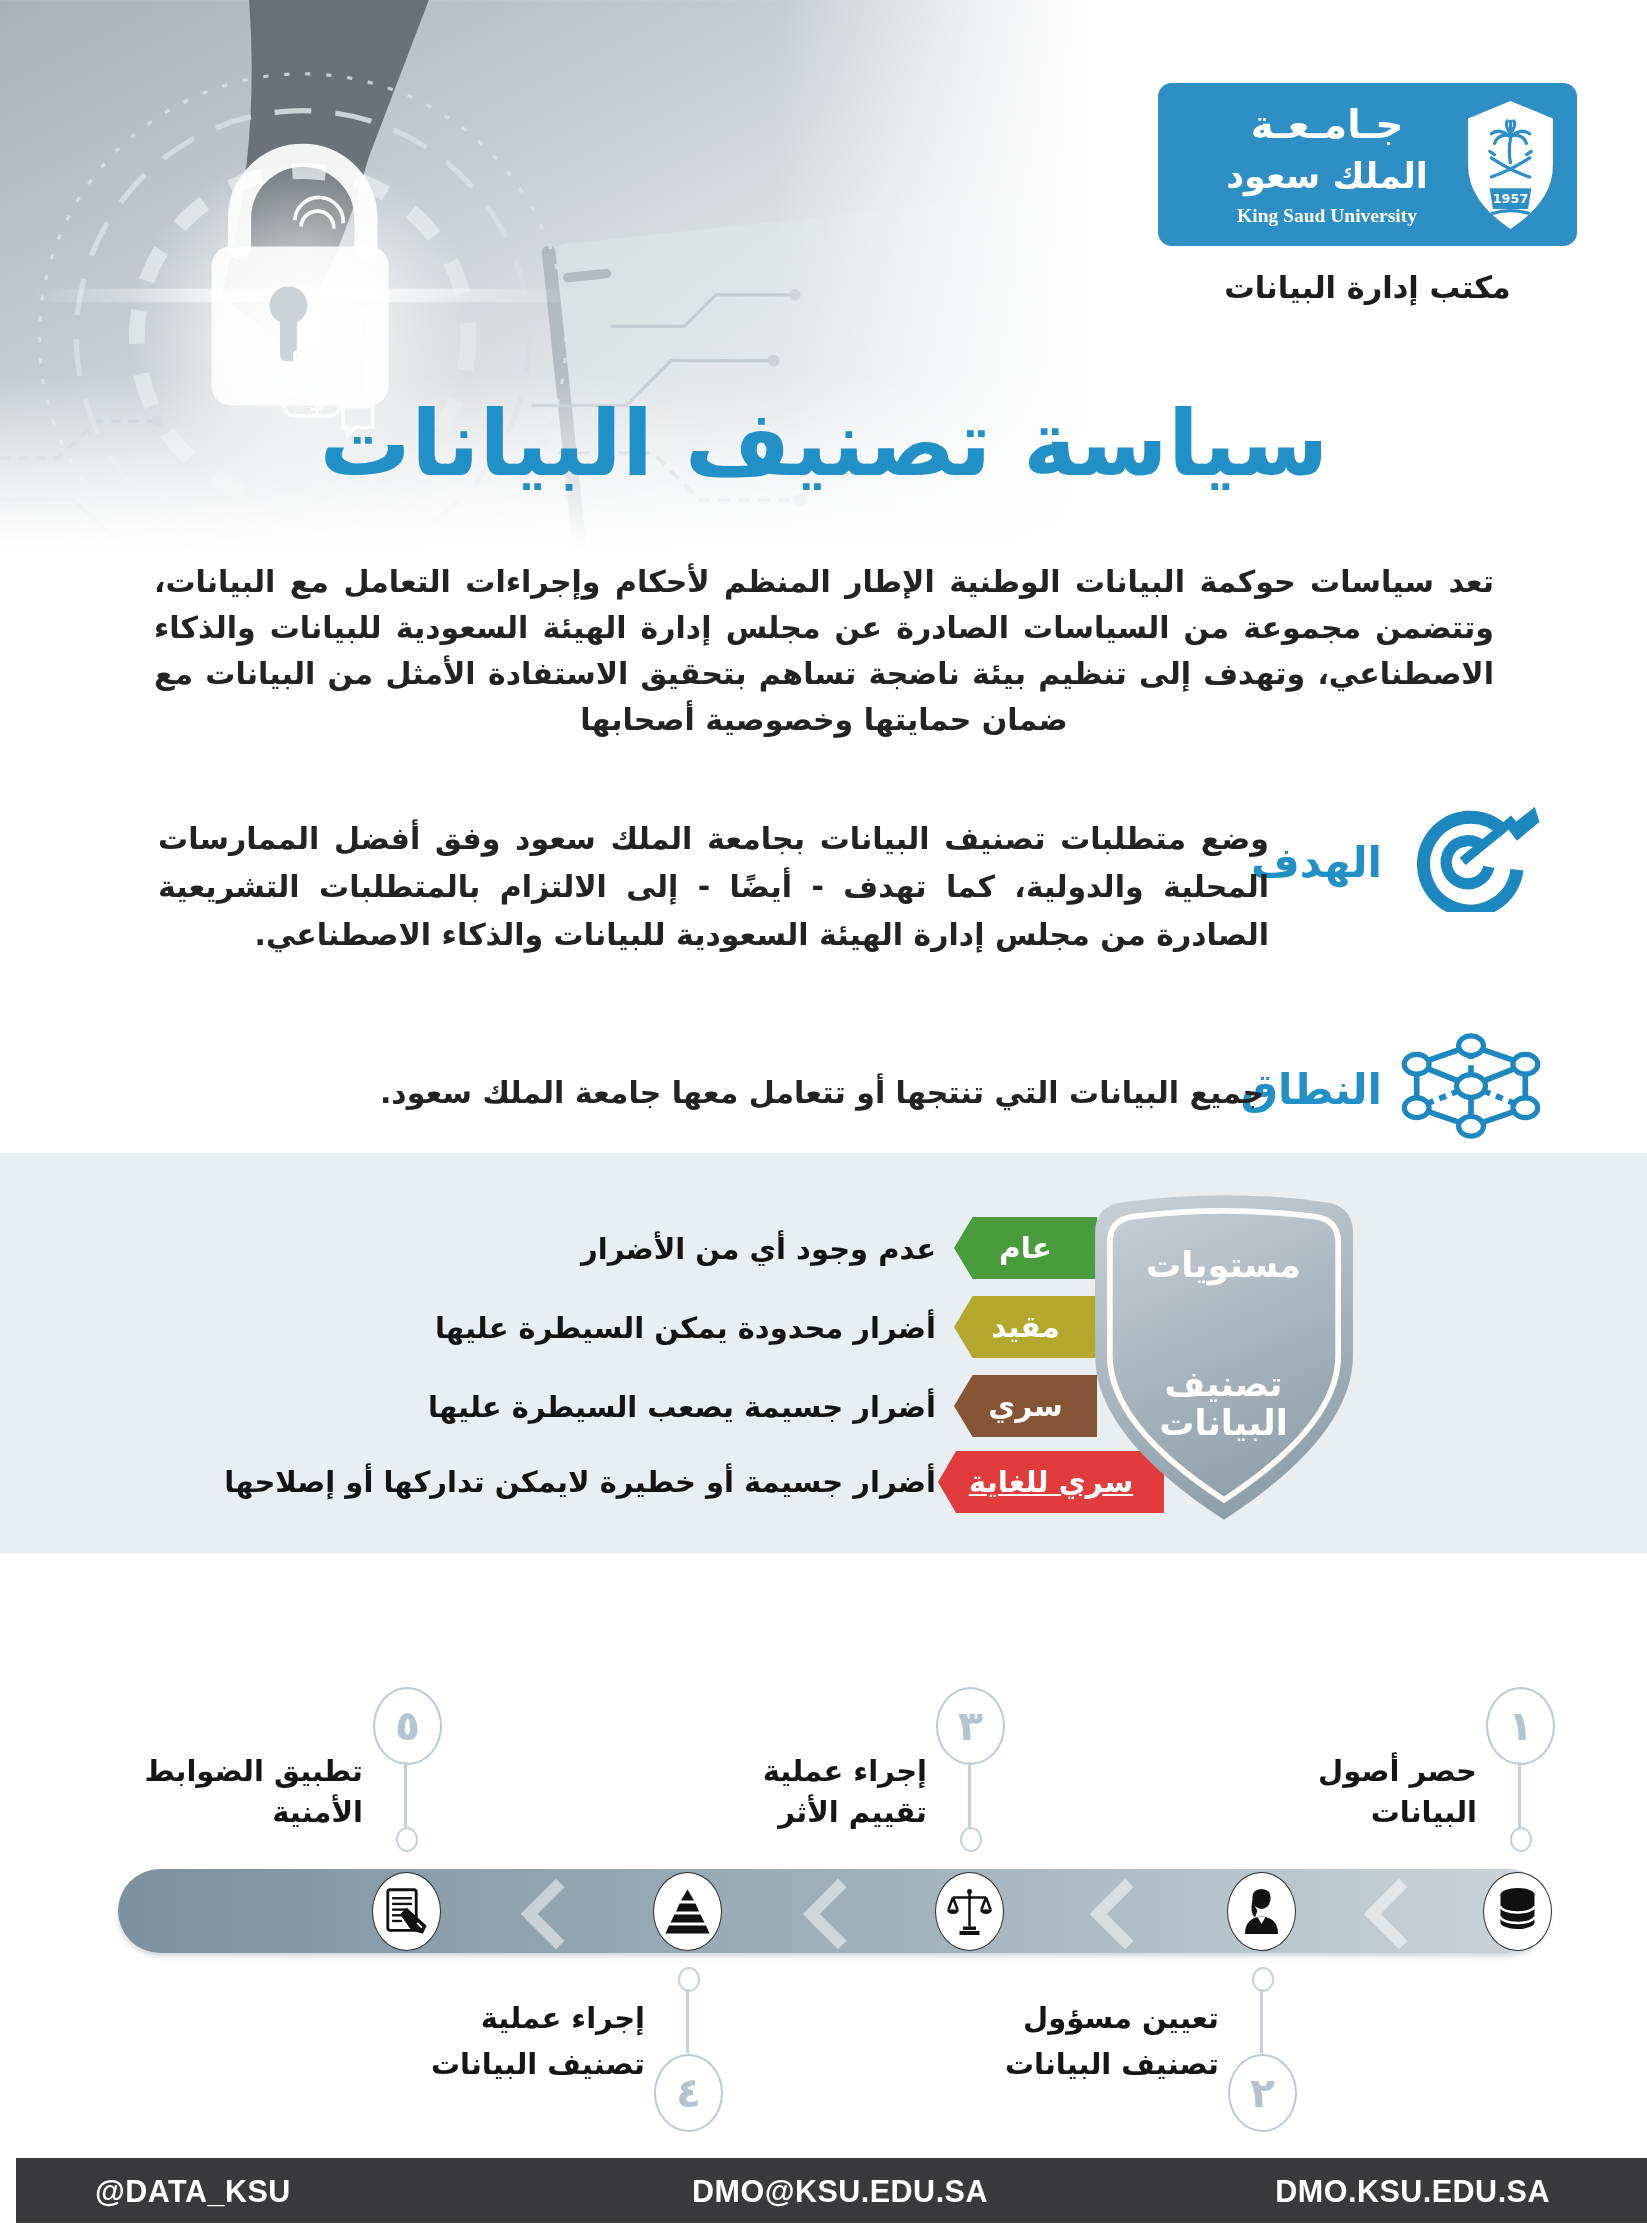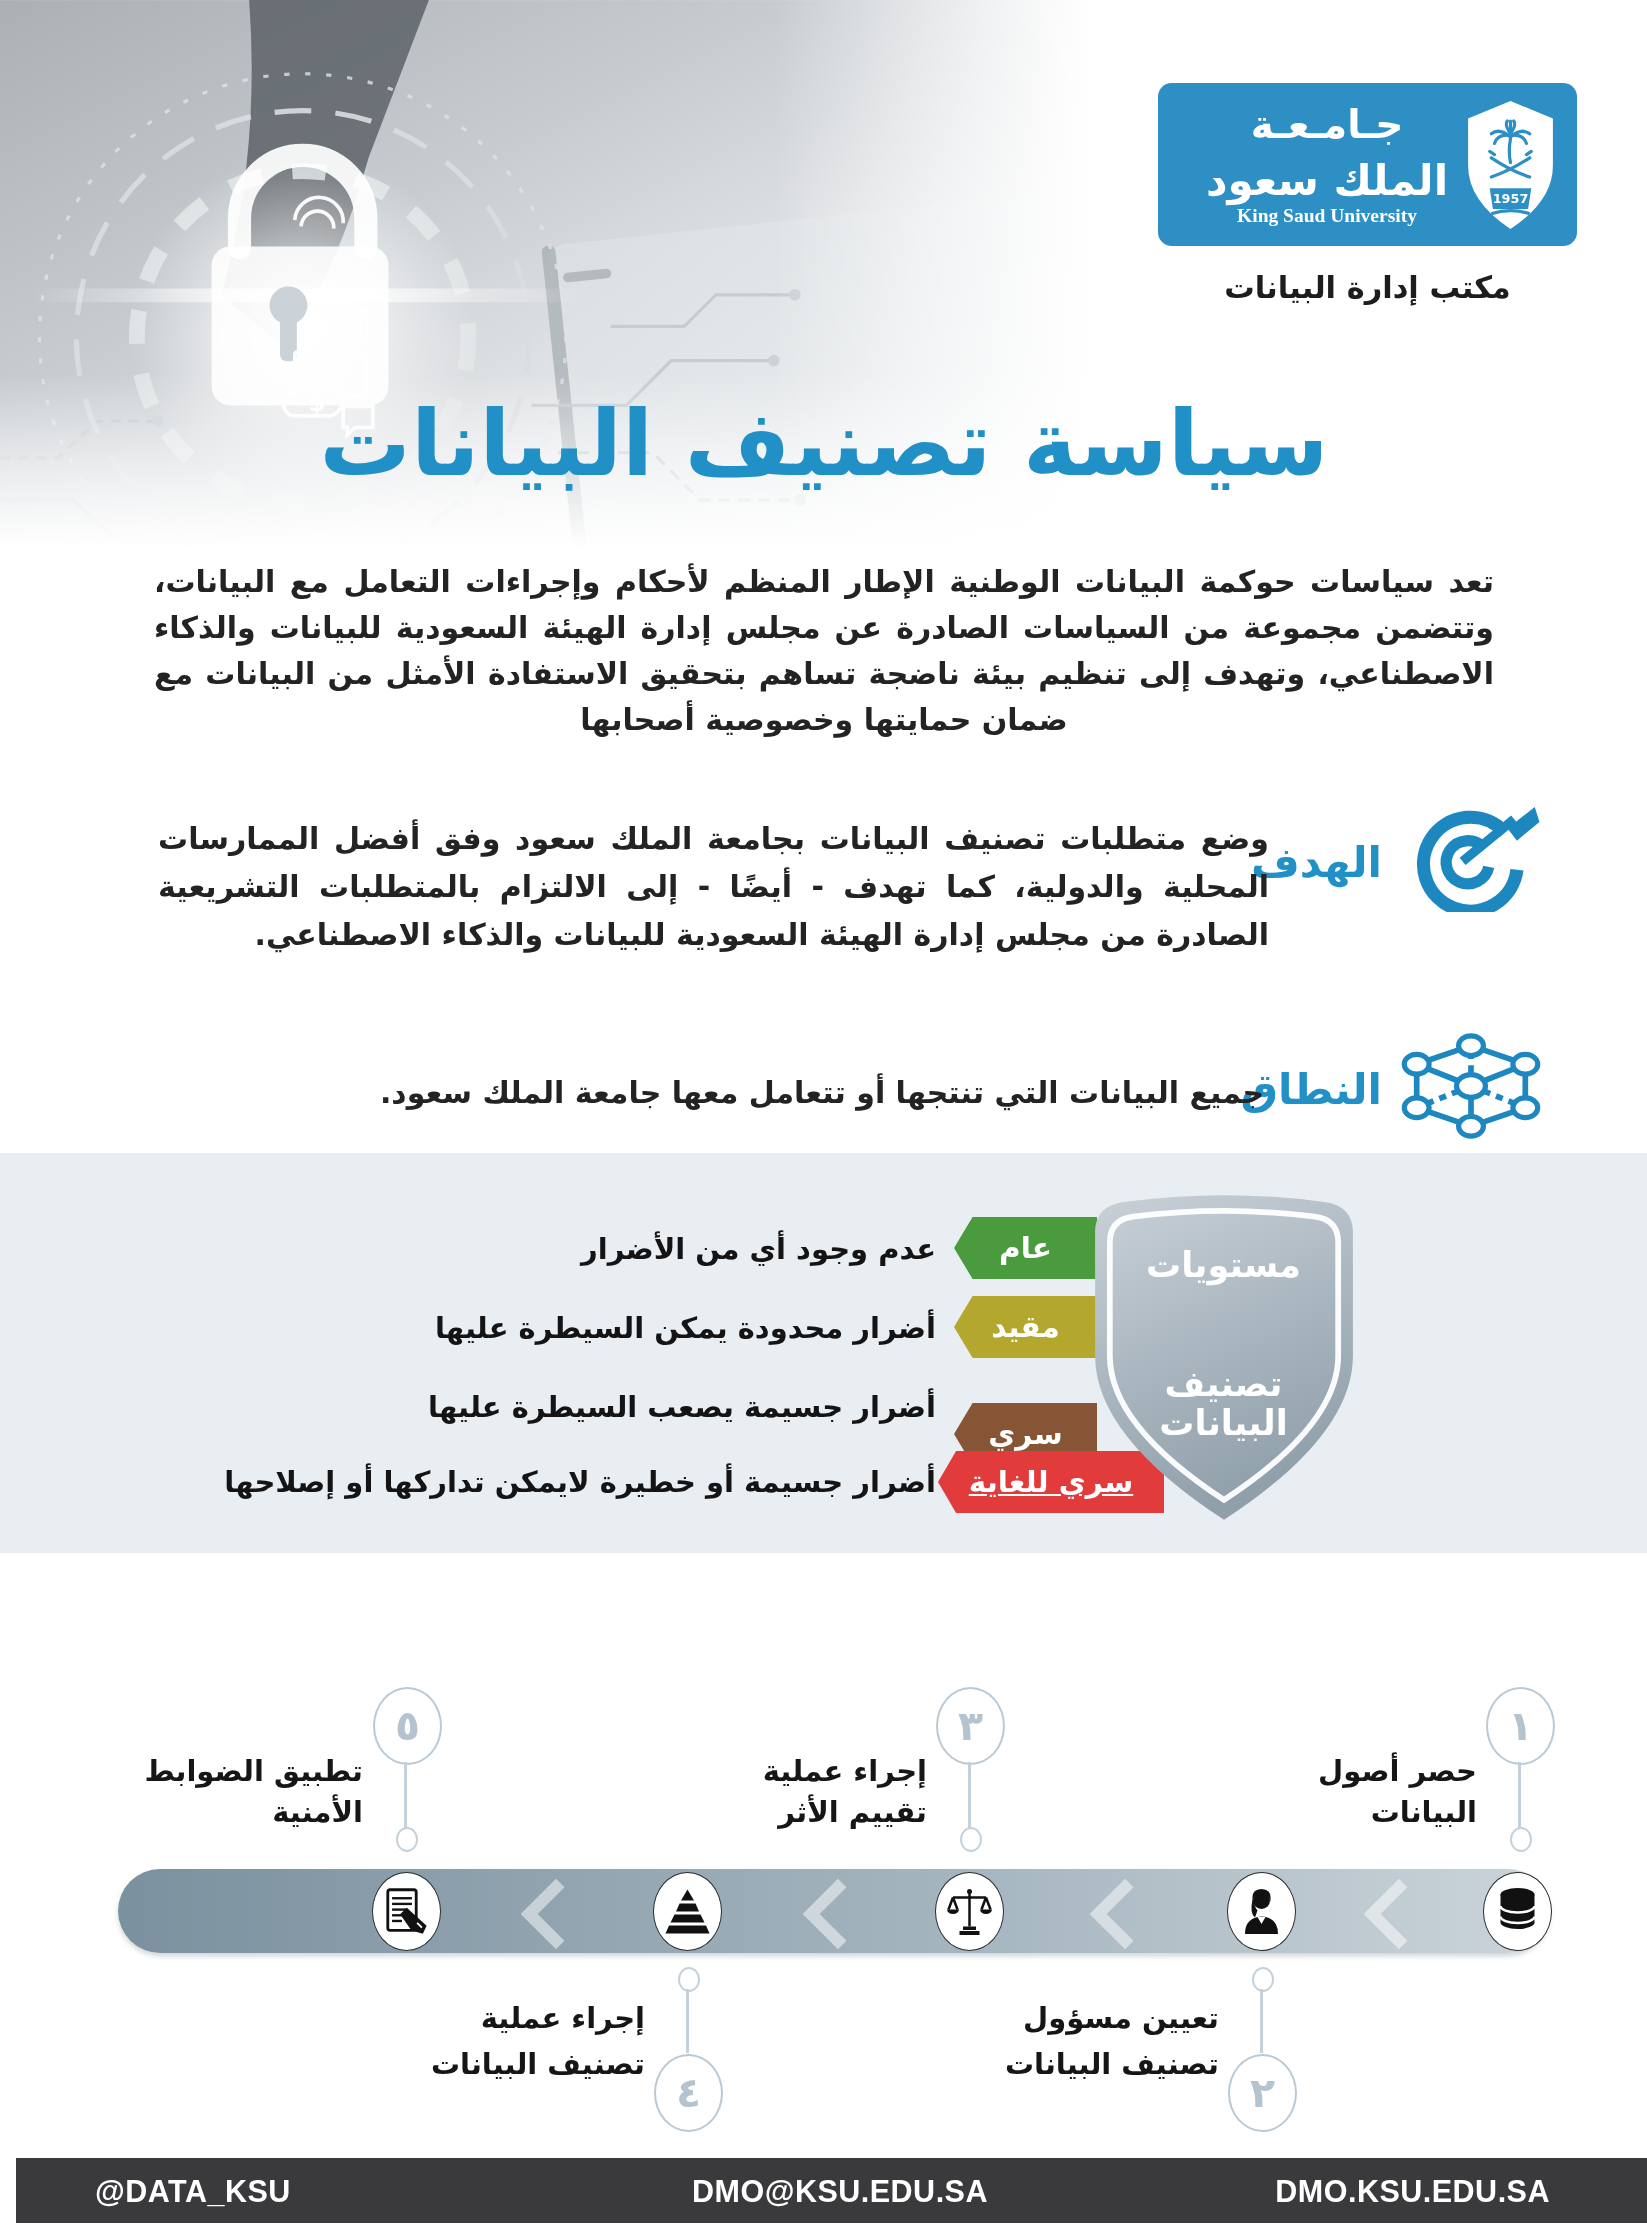--- a/index.html
+++ b/index.html
@@ -11,21 +11,21 @@
   
   #hero{left:0;top:0;width:1137px;height:566px;}
   #hero-fade{left:0;top:0;width:1137px;height:566px;
     background:linear-gradient(to right, rgba(255,255,255,0) 68%, #fff 96%),
                linear-gradient(to bottom, rgba(255,255,255,0) 66%, #fff 97%);}
 
   
   #logo-box{left:1158px;top:83px;width:419px;height:163px;background:#2e8fc5;border-radius:13.7px;}
   #logo-text{position:absolute;left:32px;top:0;width:274px;height:100%;text-align:center;color:#fff;}
   .logo-ar1{position:absolute;top:19px;width:100%;font-size:39px;font-weight:bold;}
-  .logo-ar2{position:absolute;top:73px;width:100%;font-size:42px;font-weight:bold;}
+  .logo-ar2{position:absolute;top:73px;width:100%;font-size:35px;font-weight:bold;}
   .logo-en{position:absolute;top:122px;width:100%;font-size:19.5px;font-weight:bold;font-family:"Liberation Serif","DejaVu Serif",serif;}
   #logo-emblem{position:absolute;right:18.4px;top:13.7px;width:97px;height:136px;}
   #office{left:1158px;top:270px;width:419px;text-align:center;font-size:30.5px;font-weight:bold;color:#1d1d1d;}
 
   
   #main-title{left:0;top:391px;width:1648px;text-align:center;font-size:91px;font-weight:bold;color:#2090c7;}
   #intro{left:154px;top:559px;width:1340px;font-size:30px;line-height:46px;font-weight:bold;color:#232323;
          text-align:justify;text-align-last:center;}
 
   
@@ -252,21 +252,21 @@
   <div id="ds1" class="abs rtl lvl-desc">أضرار محدودة يمكن السيطرة عليها</div>
   <div id="ds2" class="abs rtl lvl-desc">أضرار جسيمة يصعب السيطرة عليها</div>
   <div id="ds3" class="abs rtl lvl-desc">أضرار جسيمة أو خطيرة لايمكن تداركها أو إصلاحها</div>
 
   <div id="rb0" class="abs rtl ribbon" style="background: rgb(74, 155, 61);">
       <span>عام</span>
     </div>
   <div id="rb1" class="abs rtl ribbon" style="background: rgb(179, 167, 46);">
       <span>مقيد</span>
     </div>
-  <div id="rb2" class="abs rtl ribbon" style="background: rgb(133, 85, 54); margin-top: 28px;">
+  <div id="rb2" class="abs rtl ribbon" style="background: rgb(133, 85, 54);">
       <span>سري</span>
     </div>
   <div id="rb3" class="abs rtl ribbon" style="background: rgb(226, 59, 60);">
       <span>سري للغاية</span>
     </div>
 
   <svg id="shield" class="abs" viewBox="0 0 570 650">
     <defs>
       <linearGradient id="shG" x1="0" y1="0" x2="0.35" y2="1">
         <stop offset="0" stop-color="#c9d1d8"></stop>

